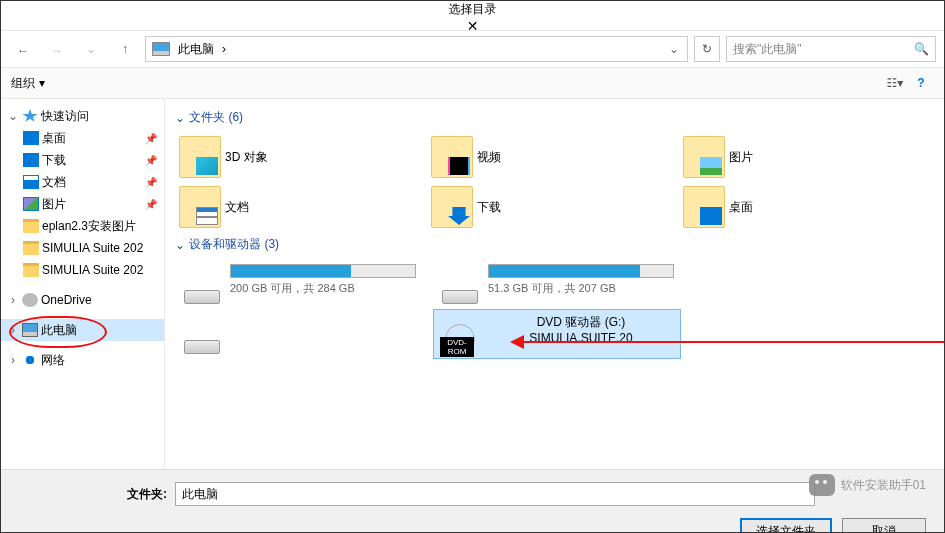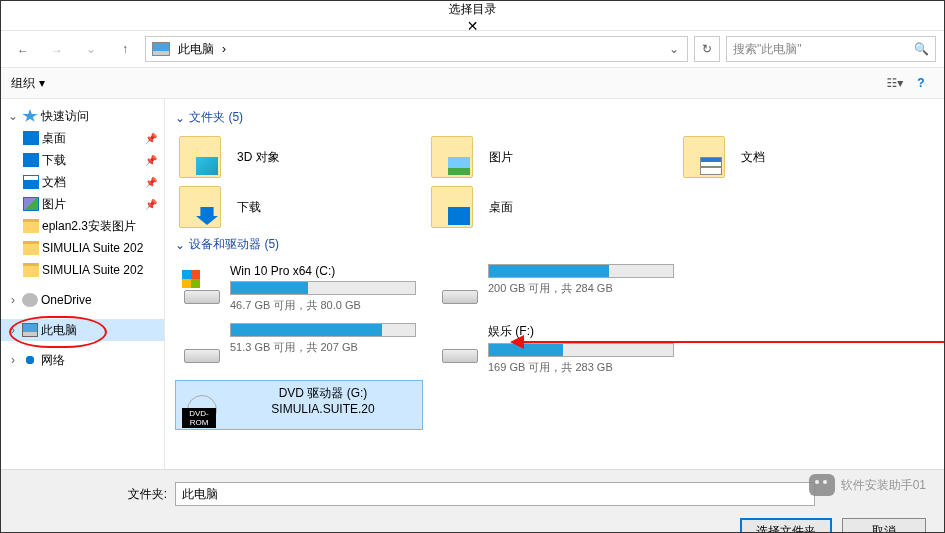--- a/index.html
+++ b/index.html
@@ -36,21 +36,21 @@
 .ico-doc { background: linear-gradient(#fff 30%, #0078d7 30%); border: 1px solid #0078d7; }
 .ico-pic { background: linear-gradient(135deg, #88d 50%, #4a4 50%); border: 1px solid #0078d7; }
 .ico-folder { background: #ffd46b; border-top: 3px solid #e6b84a; }
 .ico-cloud { background: #bbb; border-radius: 50%; }
 .ico-pc { background: linear-gradient(#4aa3df 70%, #ccc 70%); border: 1px solid #666; }
 .ico-net { background: radial-gradient(circle,#0078d7 40%, transparent 41%); }
 .pin { color: #888; font-size: 10px; margin-left: auto; margin-right: 6px; }
 .content { flex: 1; padding: 6px 10px; overflow: hidden; }
 .group-header { display: flex; align-items: center; color: #1a4ea8; font-size: 13px; margin: 4px 0 6px 0; gap: 4px; }
 .folders { display: flex; flex-wrap: wrap; }
-.fitem { display: flex; align-items: center; width: 252px; height: 50px; padding: 4px; gap: 16px; }
+.fitem { display: flex; align-items: center; width: 252px; height: 50px; padding: 4px; gap: 4px; }
 .fbig { width: 42px; height: 42px; background: #ffe9a8; border: 1px solid #e6c56b; border-radius: 2px; position: relative; }
 .fbig .inner { position: absolute; right: 2px; bottom: 2px; width: 22px; height: 18px; }
 .i3d { background: linear-gradient(135deg, #2dc3e8, #1a9bc0); }
 .idoc { background: #fff; border: 1px solid #888; box-shadow: inset 0 4px #2a7ad1, inset 0 8px #fff, inset 0 10px #888; }
 .ivid { background: #000; box-shadow: inset 2px 0 #f4a, inset -2px 0 #4af; }
 .idl { background: #0078d7; clip-path: polygon(20% 0, 80% 0, 80% 50%, 100% 50%, 50% 100%, 0 50%, 20% 50%); }
 .ipic { background: linear-gradient(#7cf 60%, #4a4 60%); }
 .imus { background: #0078d7; clip-path: polygon(30% 0, 65% 10%, 65% 70%, 55% 90%, 35% 90%, 30% 70%); }
 .idesk { background: #0078d7; }
 .drives { display: flex; flex-wrap: wrap; gap: 0 10px; position: relative; }
@@ -63,21 +63,21 @@
 .dicon .dvd::after { content: "DVD-ROM"; position: absolute; left: -6px; bottom: -4px; background: #000; color: #fff; font-size: 8px; padding: 1px 2px; }
 .dinfo { flex: 1; }
 .dname { margin-bottom: 3px; }
 .dbar { width: 100%; height: 14px; border: 1px solid #aaa; background: #eaeaea; margin-bottom: 3px; }
 .dbar-fill { height: 100%; background: #26a0da; }
 .dtext { color: #666; font-size: 11px; }
 .arrow-line { position: absolute; height: 2px; background: #e11; top: 82px; left: 340px; width: 440px; z-index: 5; }
 .arrow-line::before { content: ""; position: absolute; left: -12px; top: -6px; border: 7px solid transparent; border-right: 14px solid #e11; }
 .bottom { border-top: 1px solid #ddd; background: #f0f0f0; padding: 12px 18px; display: flex; flex-direction: column; gap: 12px; }
 .folder-row { display: flex; align-items: center; gap: 8px; padding-left: 100px; }
-.folder-row label { width: 48px; text-align: right; }
+.folder-row label { width: 48px; text-align: right; font-weight: bold; }
 .folder-row .field { flex: 1; max-width: 640px; height: 24px; border: 1px solid #aaa; background: #fff; padding: 3px 6px; }
 .btnrow { display: flex; justify-content: flex-end; gap: 10px; }
 .winbtn { min-width: 84px; height: 26px; border: 1px solid #888; background: #e8e8e8; padding: 0 14px; }
 .winbtn.primary { border: 2px solid #0078d7; }
 .watermark { position: absolute; right: 18px; bottom: 36px; display: flex; align-items: center; gap: 6px; color: #888; font-size: 16px; opacity: .85; }
 .watermark .wx { width: 26px; height: 22px; border-radius: 6px; background: #888; position: relative; }
 .watermark .wx::before, .watermark .wx::after { content: ""; position: absolute; width: 4px; height: 4px; background: #f0f0f0; border-radius: 50%; top: 6px; }
 .watermark .wx::before { left: 6px; } .watermark .wx::after { left: 14px; }
 </style>
 </head>
@@ -179,28 +179,34 @@
     <div class="tree-item">
       <span class="chev">›</span>
       <span class="ticon ico-net"></span>
       <span>网络</span>
     </div>
   </div>
 
   <div class="content">
     <div class="group-header">
       <span>⌄</span>
-      <span>文件夹 (5)</span>
+      <span>文件夹 (6)</span>
     </div>
     <div class="folders" id="folders">
         <div class="fitem">
           <div class="fbig">
             <div class="inner i3d"></div>
           </div>
           <span>3D 对象</span>
+        </div>
+        <div class="fitem">
+          <div class="fbig">
+            <div class="inner ivid"></div>
+          </div>
+          <span>视频</span>
         </div>
         <div class="fitem">
           <div class="fbig">
             <div class="inner ipic"></div>
           </div>
           <span>图片</span>
         </div>
         <div class="fitem">
           <div class="fbig">
             <div class="inner idoc"></div>
@@ -216,37 +222,24 @@
         <div class="fitem">
           <div class="fbig">
             <div class="inner idesk"></div>
           </div>
           <span>桌面</span>
         </div>
       </div>
 
     <div class="group-header">
       <span>⌄</span>
-      <span>设备和驱动器 (5)</span>
+      <span>设备和驱动器 (3)</span>
     </div>
     <div class="drives" id="drives">
       <div class="arrow-line"></div>
-    <div class="ditem">
-          <div class="dicon">
-            <div class="win"></div>
-            <div class="hdd"></div>
-          </div>
-          <div class="dinfo">
-            <div class="dname">Win 10 Pro x64 (C:)</div>
-            <div class="dbar">
-              <div class="dbar-fill" style="width:42%"></div>
-            </div>
-            <div class="dtext">46.7 GB 可用，共 80.0 GB</div>
-          </div>
-        </div>
         <div class="ditem">
           <div class="dicon">
             <div class="hdd"></div>
           </div>
           <div class="dinfo">
             <div class="dbar">
               <div class="dbar-fill" style="width:65%"></div>
             </div>
             <div class="dtext">200 GB 可用，共 284 GB</div>
           </div>
@@ -259,27 +252,20 @@
             <div class="dbar">
               <div class="dbar-fill" style="width:82%"></div>
             </div>
             <div class="dtext">51.3 GB 可用，共 207 GB</div>
           </div>
         </div>
         <div class="ditem">
           <div class="dicon">
             <div class="hdd"></div>
           </div>
-          <div class="dinfo">
-            <div class="dname">娱乐 (F:)</div>
-            <div class="dbar">
-              <div class="dbar-fill" style="width:40%"></div>
-            </div>
-            <div class="dtext">169 GB 可用，共 283 GB</div>
-          </div>
         </div>
         <div class="ditem sel">
           <div class="dicon">
             <div class="dvd"></div>
           </div>
           <div class="dinfo">
             <div class="dname">DVD 驱动器 (G:)<br>SIMULIA.SUITE.20</div>
           </div>
         </div>
       </div>

